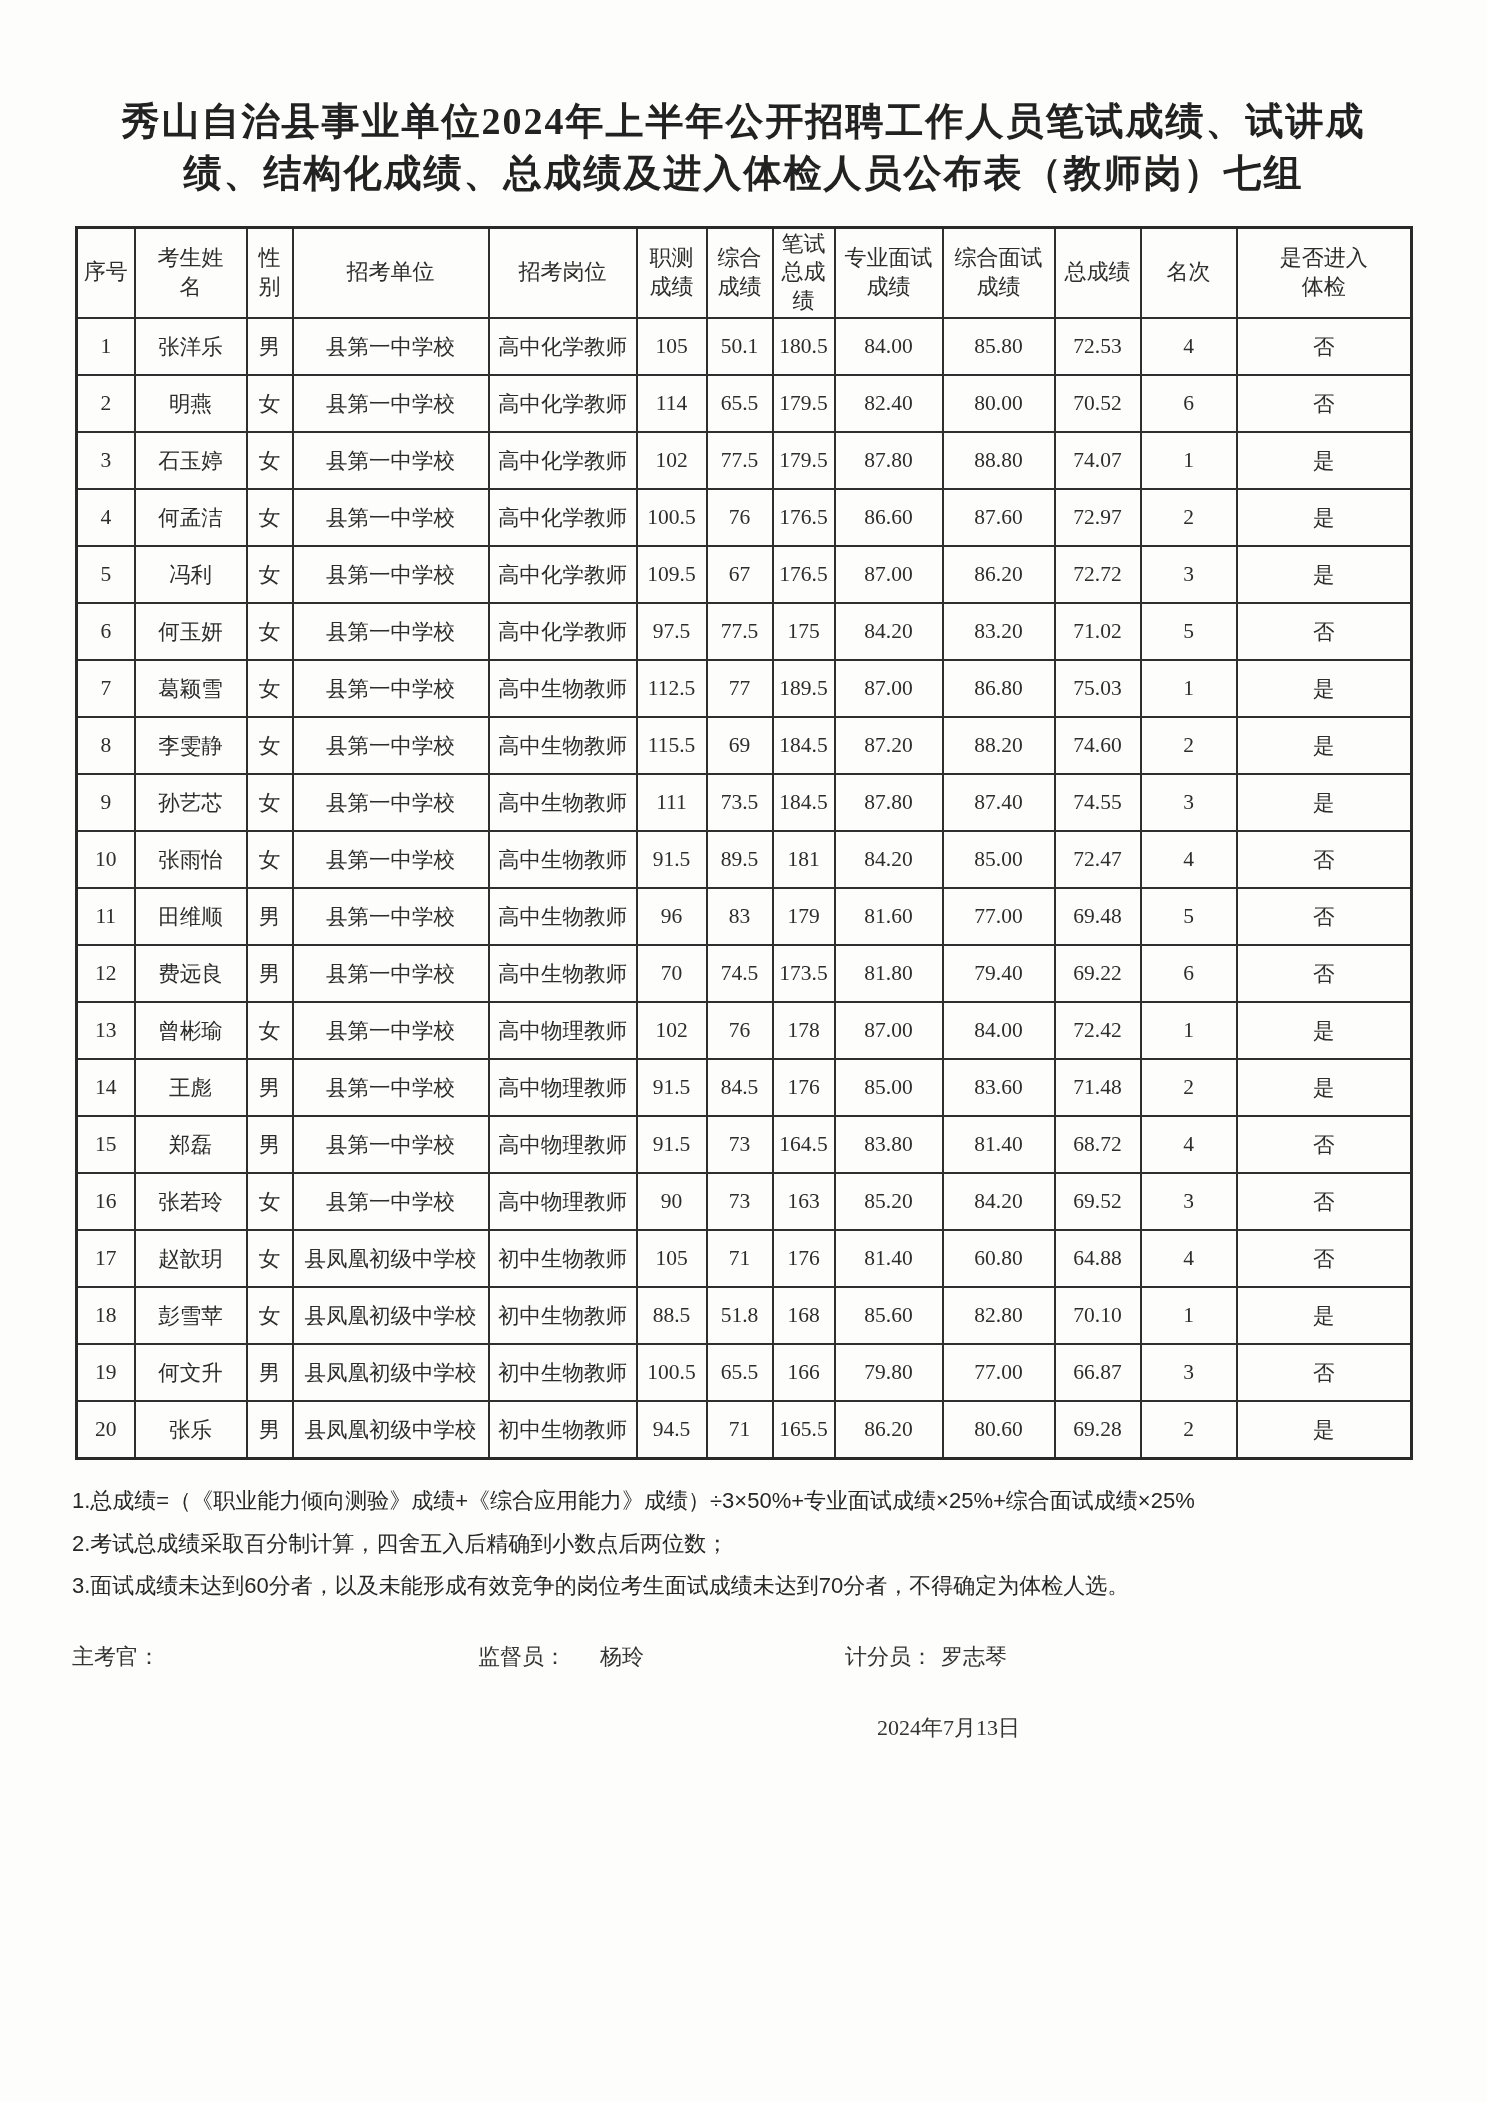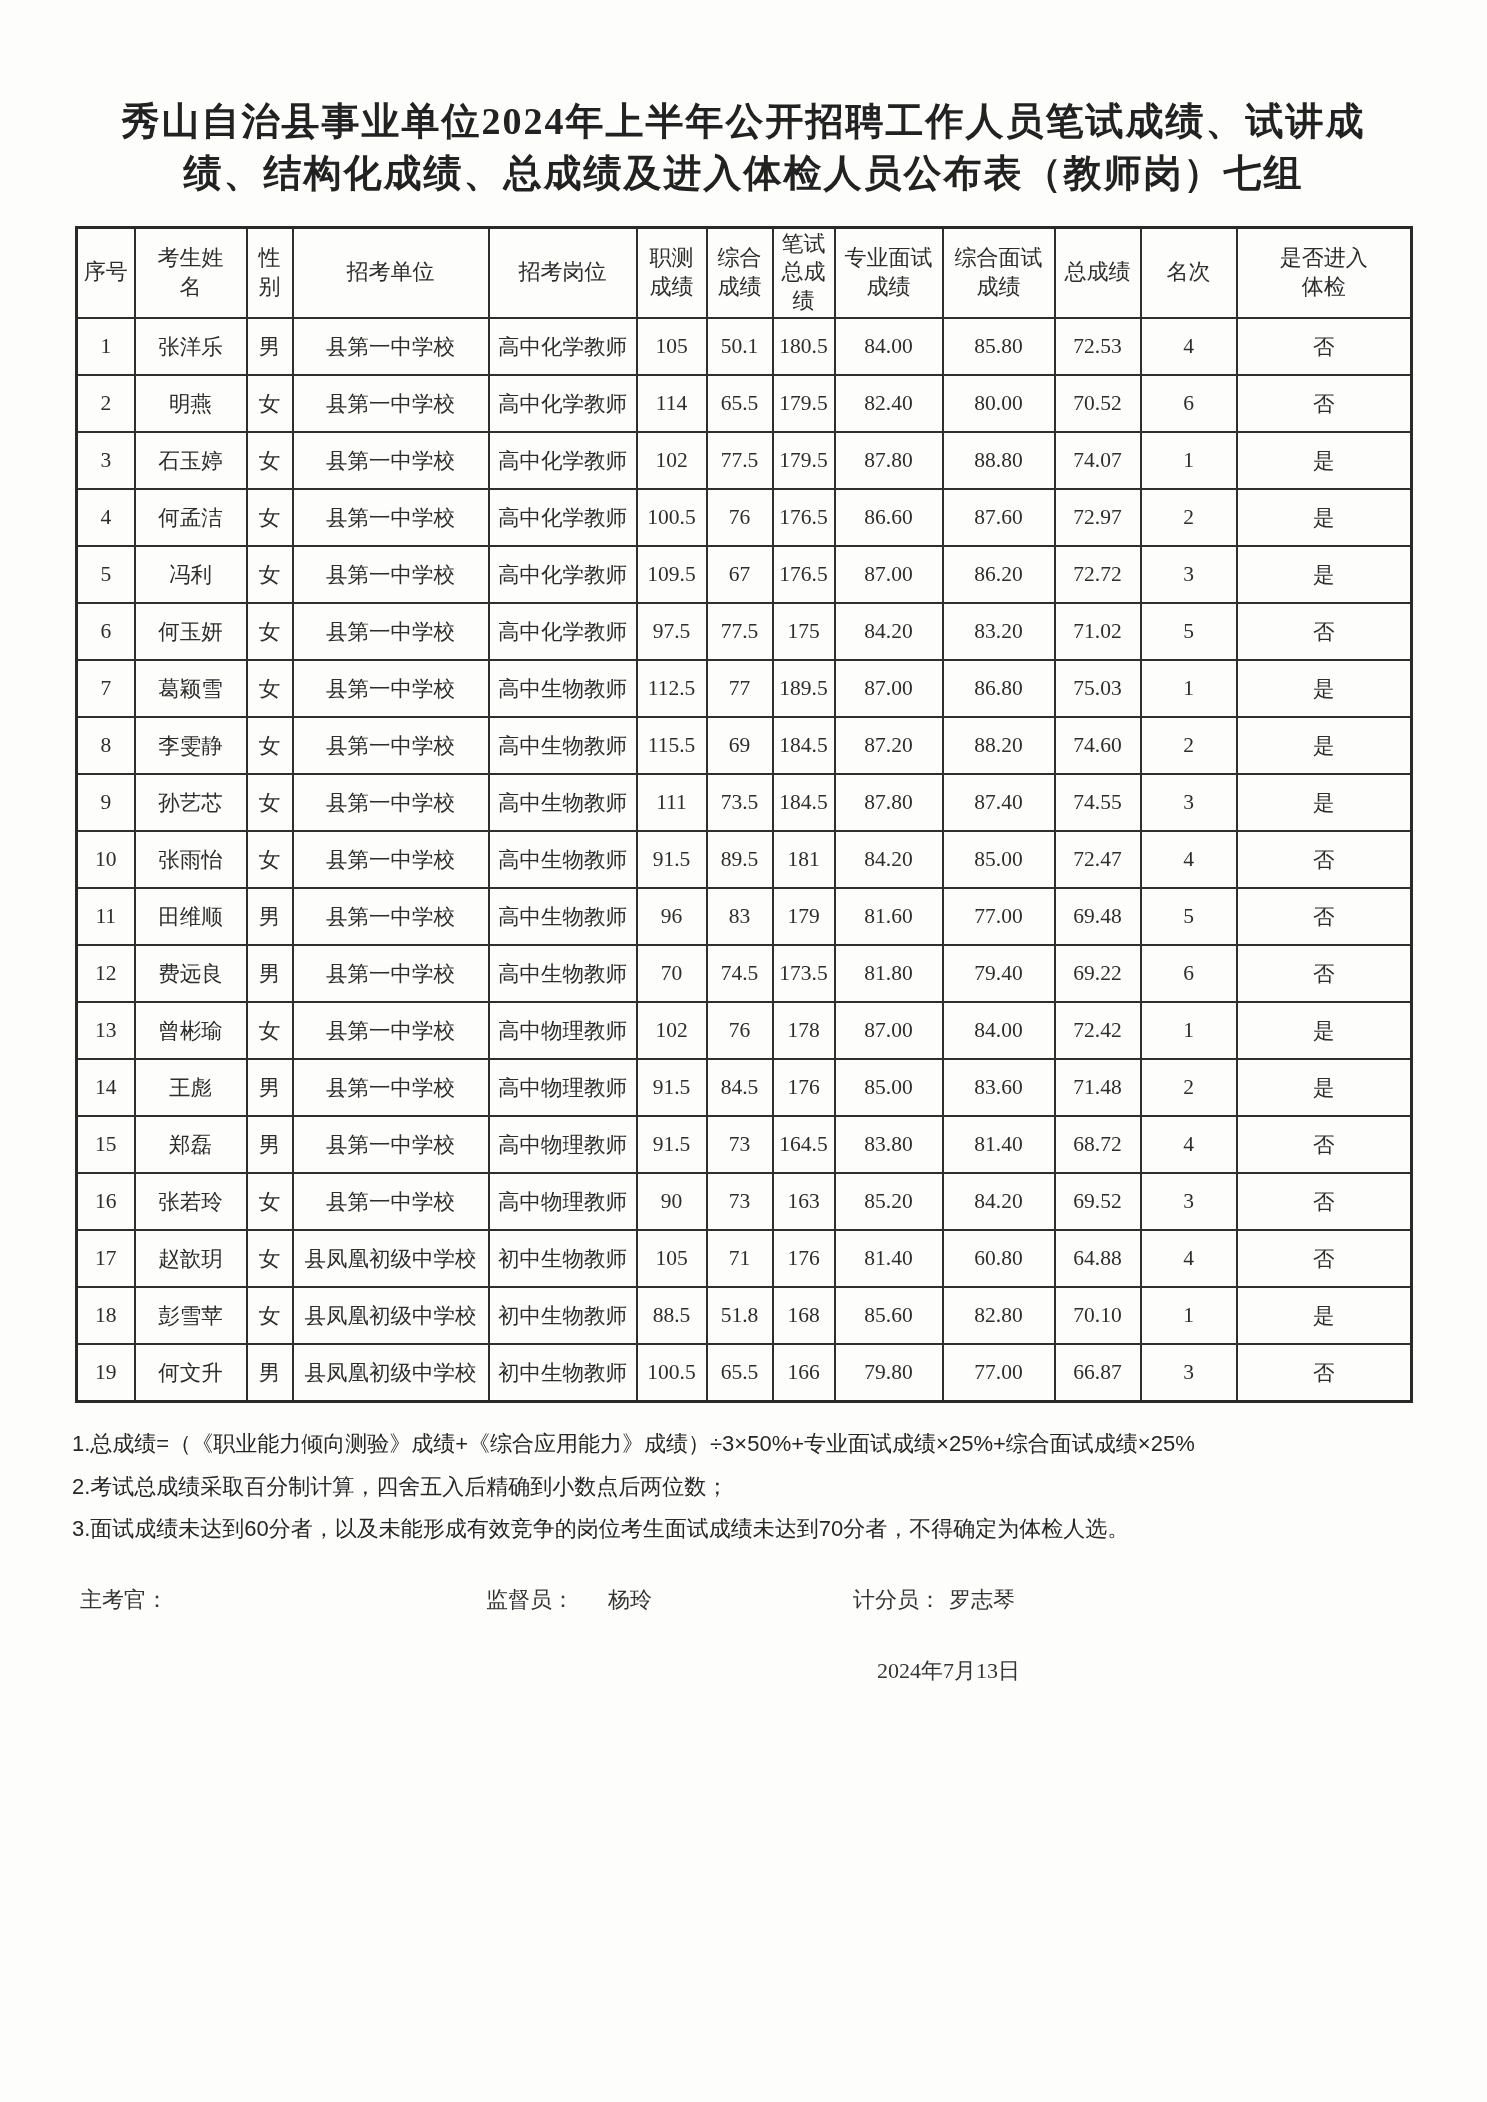--- a/index.html
+++ b/index.html
@@ -55,21 +55,20 @@
     font-size: 22px;
     line-height: 1.95;
     color: #262626;
   }
   .signatures {
     position: relative;
     margin-top: 34px;
     height: 40px;
     font-size: 22px;
     color: #333;
-    margin-left: 8px;
   }
   .sig-examiner  { position: absolute; left: 72px;  top: 0; }
   .sig-supervisor{ position: absolute; left: 478px; top: 0; }
   .sig-scorer    { position: absolute; left: 845px; top: 0; font-family: Liberation Mono, monospace; }
   .sig-name { margin-left: 34px; }
   .sig-name-tight { margin-left: 8px; }
   .doc-date {
     margin: 31px 0 0 877px;
     font-size: 22px;
     color: #333;
@@ -405,20 +404,35 @@
           <td>初中生物教师</td>
           <td>100.5</td>
           <td>65.5</td>
           <td>166</td>
           <td>79.80</td>
           <td>77.00</td>
           <td>66.87</td>
           <td>3</td>
           <td>否</td>
         </tr>
+        <tr>
+          <td>20</td>
+          <td>张乐</td>
+          <td>男</td>
+          <td>县凤凰初级中学校</td>
+          <td>初中生物教师</td>
+          <td>94.5</td>
+          <td>71</td>
+          <td>165.5</td>
+          <td>86.20</td>
+          <td>80.60</td>
+          <td>69.28</td>
+          <td>2</td>
+          <td>是</td>
+        </tr>
       </tbody>
   </table>
 
   <div class="notes">
     <div>1.总成绩=（《职业能力倾向测验》成绩+《综合应用能力》成绩）÷3×50%+专业面试成绩×25%+综合面试成绩×25%</div>
     <div>2.考试总成绩采取百分制计算，四舍五入后精确到小数点后两位数；</div>
     <div>3.面试成绩未达到60分者，以及未能形成有效竞争的岗位考生面试成绩未达到70分者，不得确定为体检人选。</div>
   </div>
 
   <div class="signatures">

